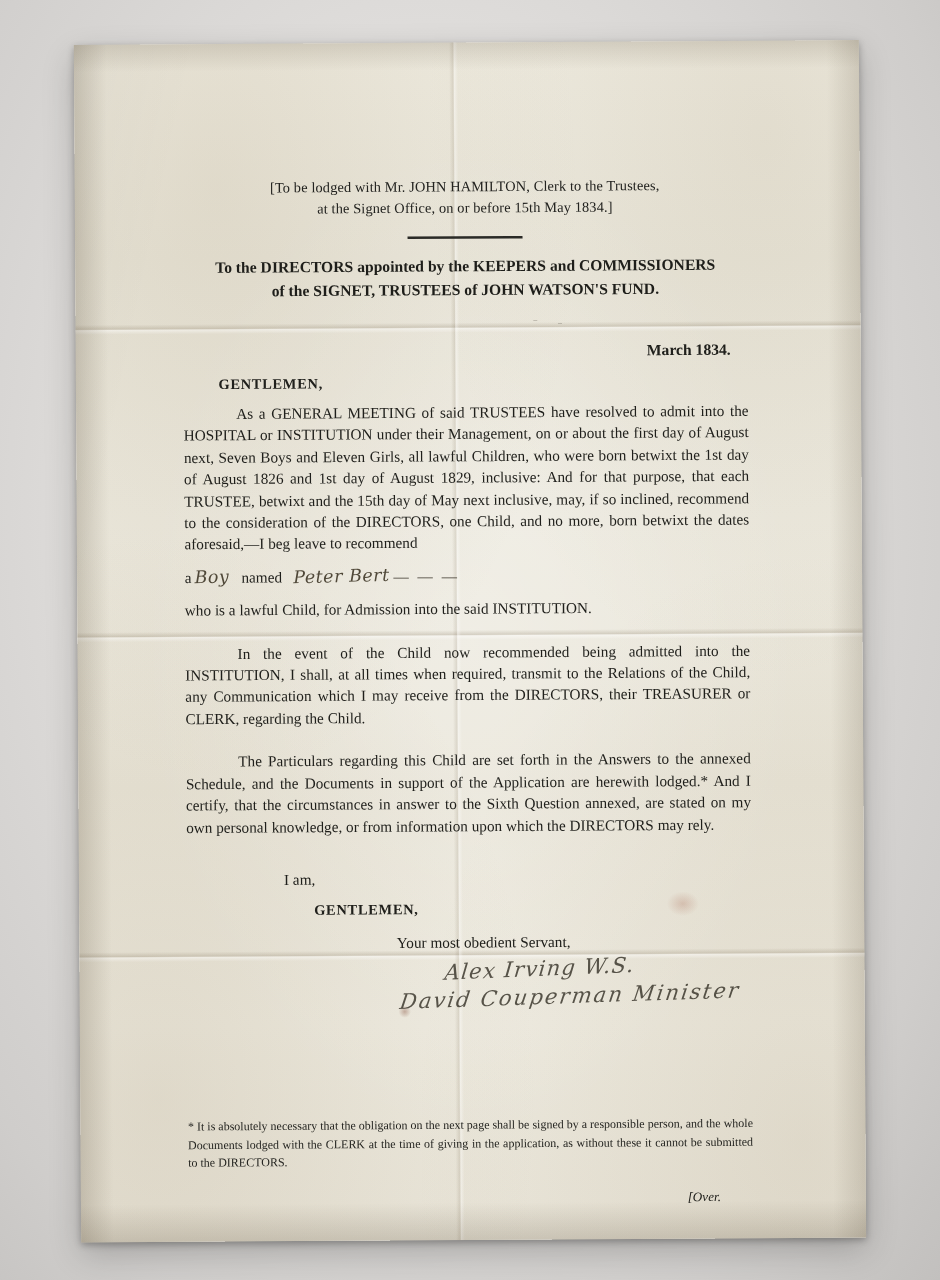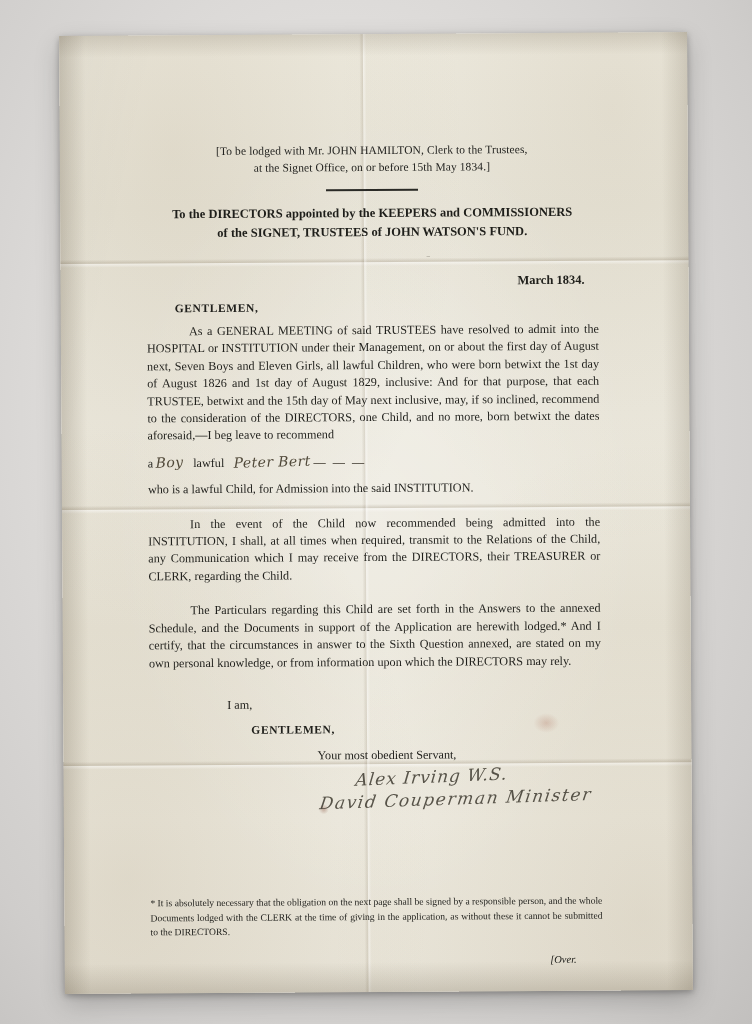--- a/index.html
+++ b/index.html
@@ -314,21 +314,21 @@
 
       <div id="date-line">March 1834.</div>
 
       <div id="salutation">GENTLEMEN,</div>
 
       <p class="body indent"><span>As a GENERAL MEETING of said TRUSTEES have resolved to admit into the HOSPITAL or INSTITUTION under their Management, on or about the first day of August next, Seven Boys and Eleven Girls, all lawful Children, who were born betwixt the 1st day of August 1826 and 1st day of August 1829, inclusive: And for that purpose, that each TRUSTEE, betwixt and the 15th day of May next inclusive, may, if so inclined, recommend to the consideration of the DIRECTORS, one Child, and no more, born betwixt the dates aforesaid,—I beg leave to recommend</span></p>
 
       <p class="body">
         <span>a</span>
         <span class="hand big">Boy</span>
-        &nbsp;&nbsp;<span>lawful</span>&nbsp;&nbsp;
+        &nbsp;&nbsp;<span>named</span>&nbsp;&nbsp;
         <span class="hand big">Peter Bert</span>
         <span class="dashes">— — —</span>
       </p>
 
       <p class="body">who is a lawful Child, for Admission into the said INSTITUTION.</p>
 
       <p class="body indent gap">In the event of the Child now recommended being admitted into the INSTITUTION, I shall, at all times when required, transmit to the Relations of the Child, any Communication which I may receive from the DIRECTORS, their TREASURER or CLERK, regarding the Child.</p>
 
       <p class="body indent gap">The Particulars regarding this Child are set forth in the Answers to the annexed Schedule, and the Documents in support of the Application are herewith lodged.*    And I certify, that the circumstances in answer to the Sixth Question annexed, are stated on my own personal knowledge, or from information upon which the DIRECTORS may rely.</p>
 

